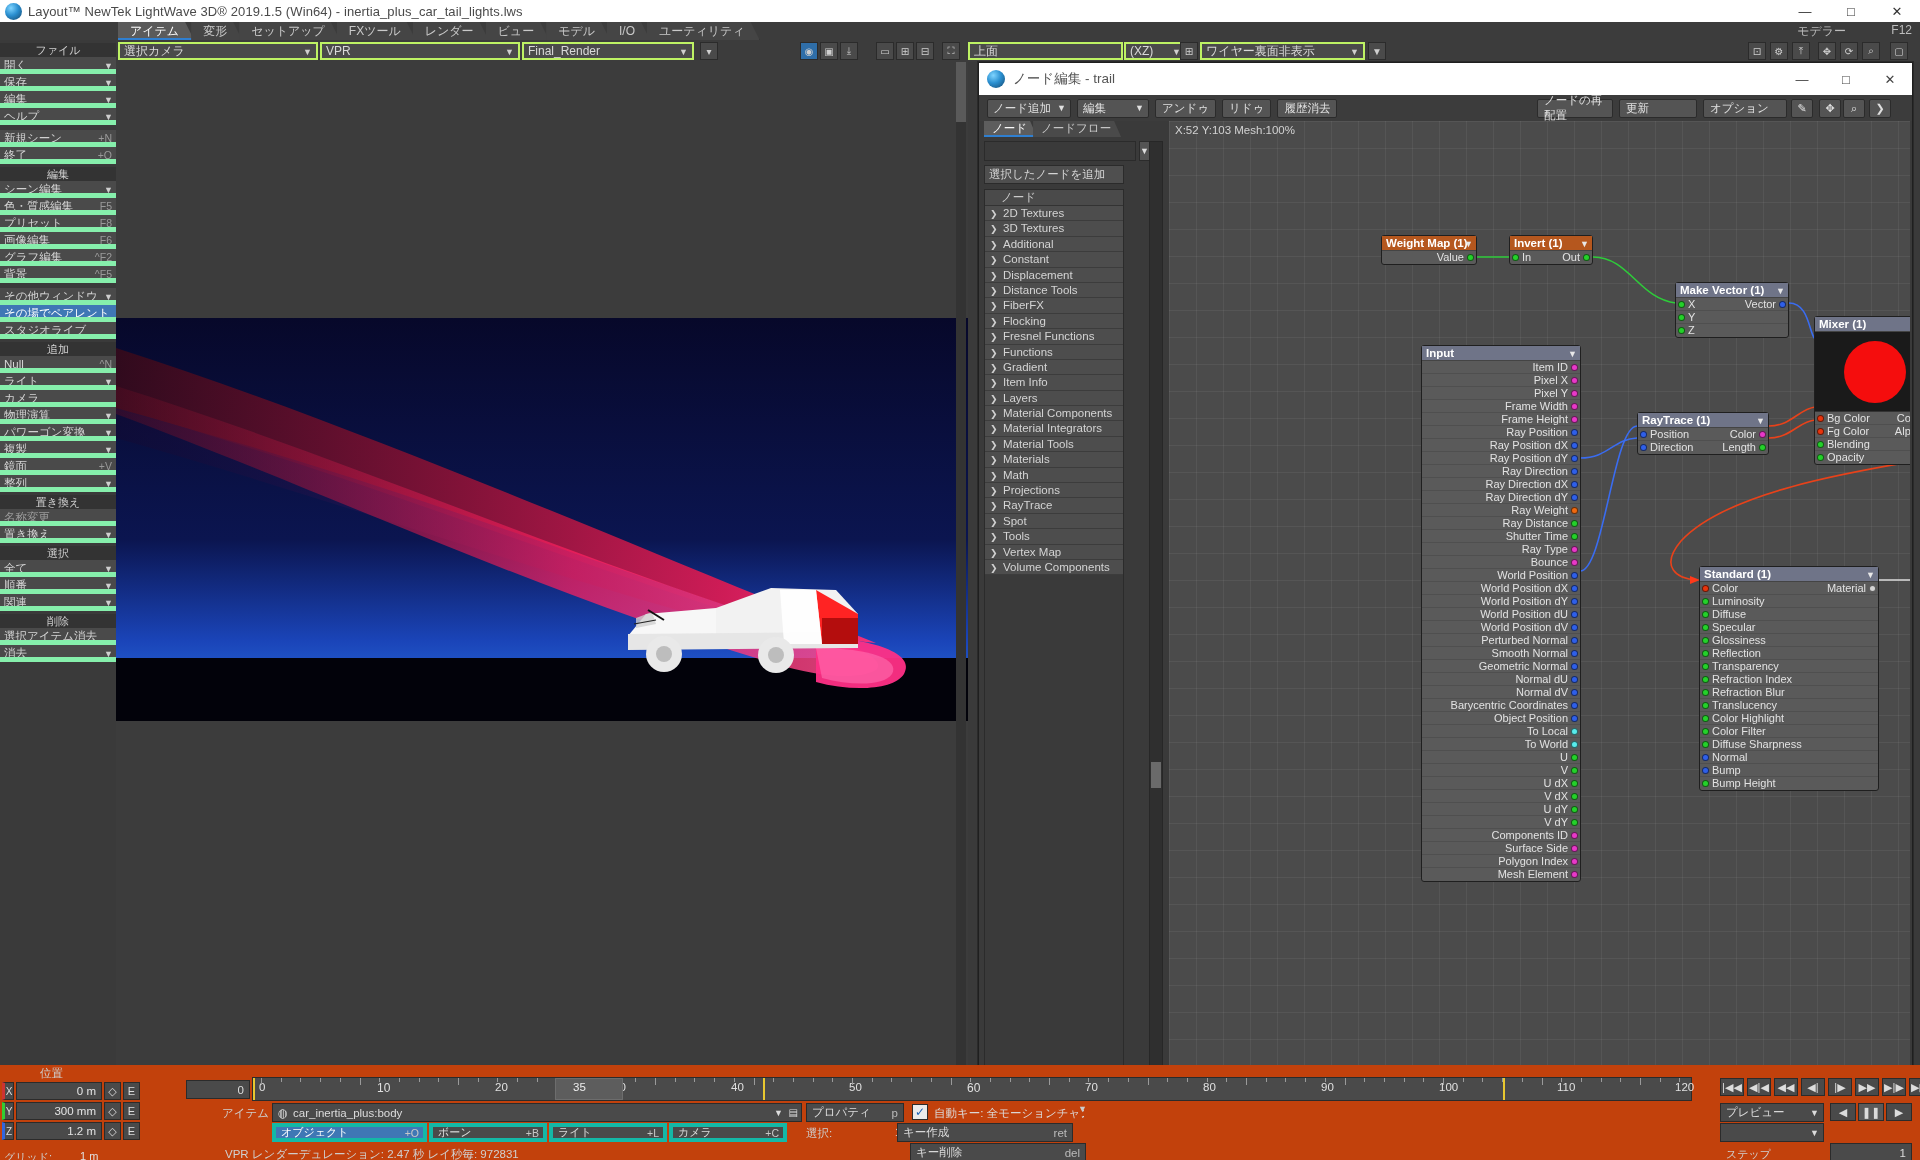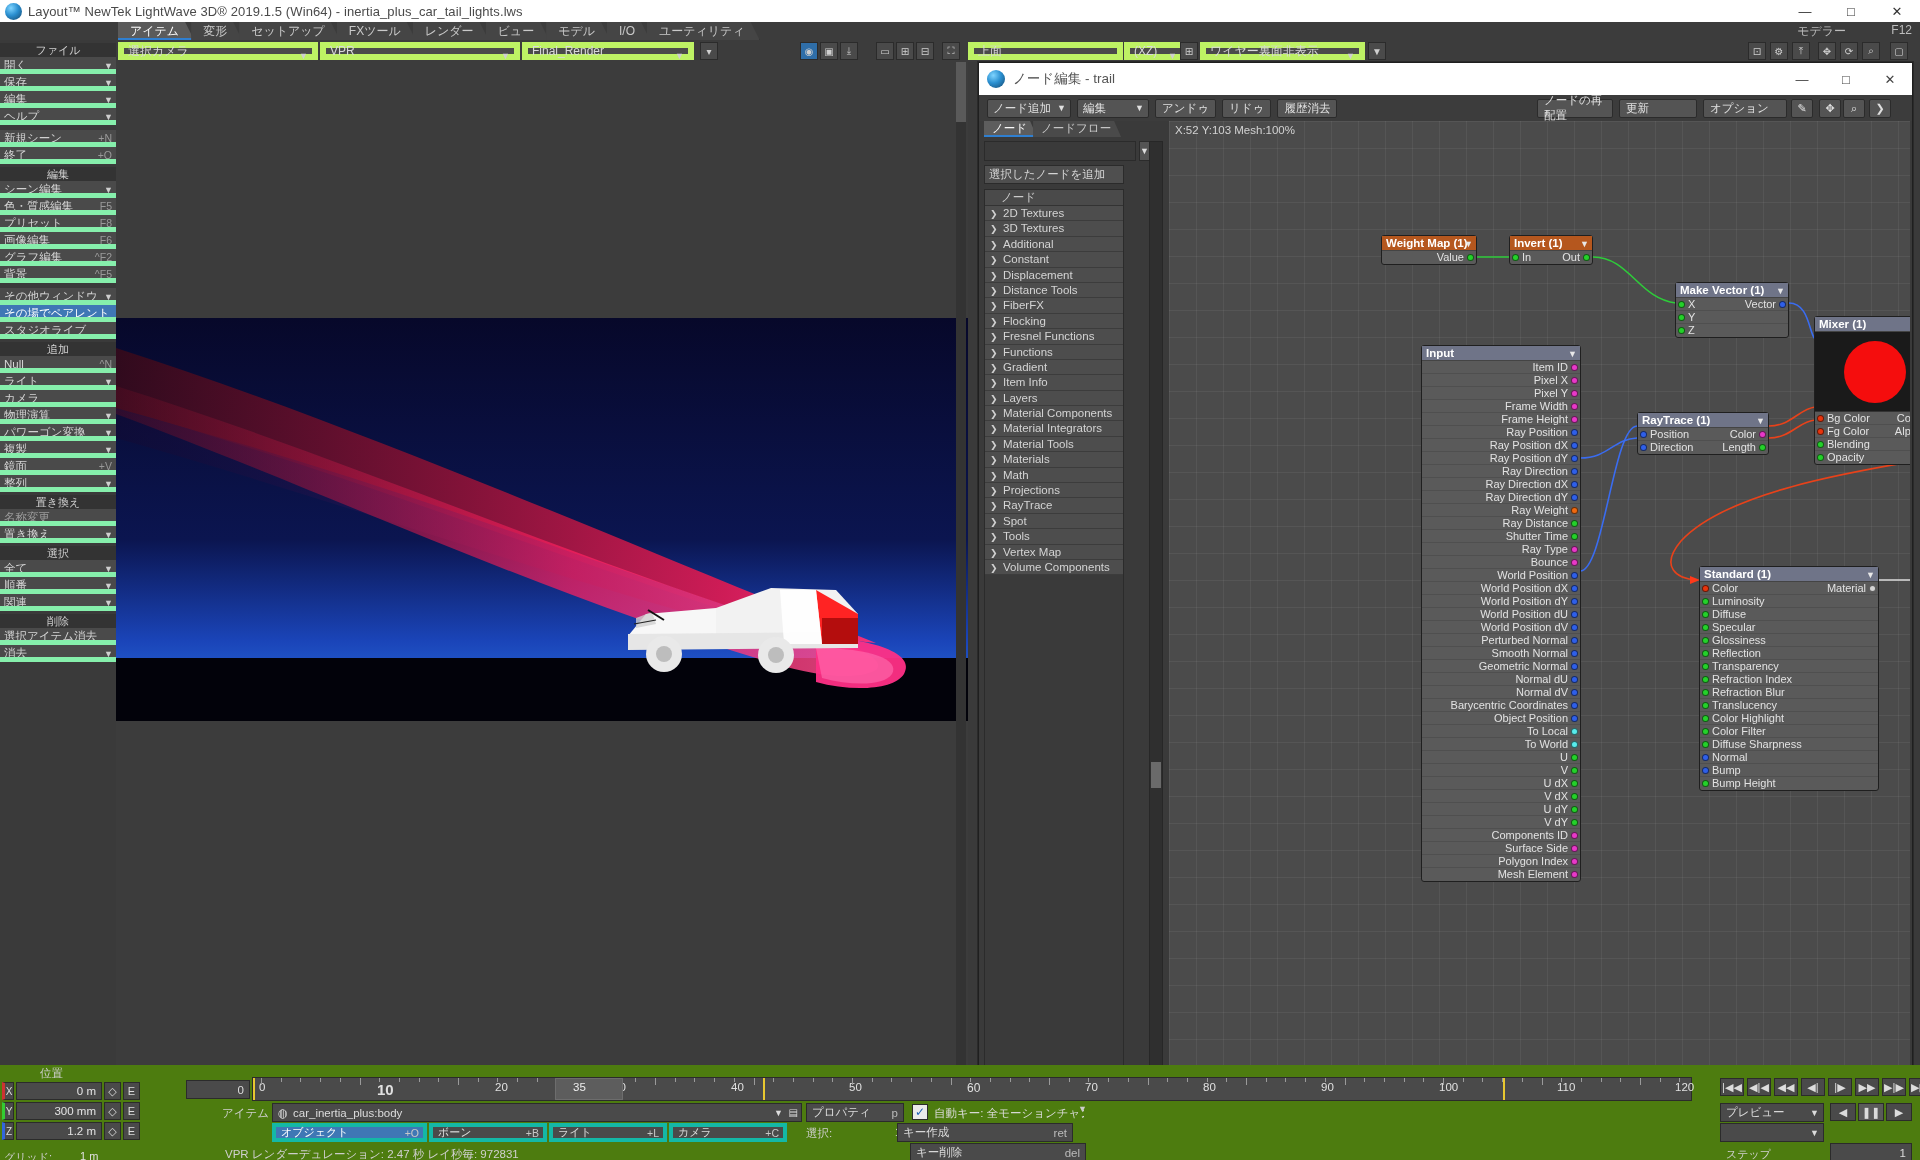--- a/index.html
+++ b/index.html
@@ -22,21 +22,21 @@
   #tabstrip .tabs { position:absolute; left:118px; top:0; display:flex; height:18px; }
   .mtab { position:relative; height:18px; padding:1px 14px 0 12px; color:#c9c9c9; font-size:12px;
     background:#454545; margin-right:-3px; border-right:1px solid #2e2e2e;
     clip-path: polygon(0 0, calc(100% - 9px) 0, 100% 100%, 0 100%); line-height:17px;}
   .mtab.active { background:#5b5b5b; color:#fff; border-bottom:2px solid #2f7fd0; }
   #tabstrip .right-lbl { position:absolute; right:74px; top:1px; color:#bdbdbd; font-size:12px;}
   #tabstrip .right-lbl2 { position:absolute; right:8px; top:1px; color:#bdbdbd; font-size:12px;}
 
   
   #optbar { position:absolute; left:0; top:40px; width:1920px; height:22px; background:#3c3c3c;}
-  .dd { background:#4a4a4a; border:6px solid #bef264; color:#d9d9d9; height:18px; display:flex;
+  .dd { background:#4a4a4a; border:2px solid #bef264; color:#d9d9d9; height:18px; display:flex;
     align-items:center; padding:0 4px; font-size:12px; position:relative; }
   .dd .car { position:absolute; right:4px; top:3px; font-size:9px; color:#cfcfcf;}
   .ebtn { background:#4a4a4a; border:1px solid #2b2b2b; width:18px; height:18px; display:flex;
     align-items:center; justify-content:center; color:#cfcfcf; font-size:10px; }
   .ebtn.on { background:#2f6ea8; }
 
   
   #sidebar { position:absolute; left:0; top:40px; width:116px; height:1025px; background:#3a3a3a; }
   .sb-head { height:14px; background:#333; color:#cfcfcf; font-size:11px; text-align:center;
     line-height:14px; margin-top:3px; }
@@ -48,21 +48,21 @@
   .sb-item .sk { position:absolute; right:4px; top:0px; color:#9a9a9a; font-size:10.5px; }
   .sb-gap { height:5px; }
 
   
   #vpwrap { position:absolute; left:116px; top:62px; width:852px; height:1003px; background:#3c3c3c; }
   #render { position:absolute; left:0px; top:256px; width:852px; height:403px; background:#000; overflow:hidden;}
   #vscroll { position:absolute; right:2px; top:0; width:10px; height:1003px; background:#333; }
   #vscroll .thumb { position:absolute; top:0; left:0; width:10px; height:60px; background:#5a5a5a; }
 
   
-  #bottom { position:absolute; left:0; top:1065px; width:1920px; height:95px; background:#4d7c0f; }
+  #bottom { position:absolute; left:0; top:1065px; width:1920px; height:95px; background:#c2410c; }
   .coordrow { position:absolute; left:0; height:22px; display:flex; align-items:center; }
   .cbox { width:8px; height:18px; margin-right:2px; display:flex; align-items:center;
     justify-content:center; font-size:10px; color:#ddd; }
   .cval { width:86px; height:18px; background:#4a4a4a; border:1px solid #2b2b2b; color:#e4e4e4;
     font-size:11.5px; text-align:right; padding-right:5px; line-height:16px; }
 
   
   #nodewin { position:absolute; left:978px; top:62px; width:935px; height:1030px;
     background:#3a3a3a; border:1px solid #1f1f1f; box-shadow:0 0 0 1px #2a2a2a; }
   #nw-title { height:32px; background:#ffffff; display:flex; align-items:center; }
@@ -665,21 +665,21 @@
     </div>
 
   <div style="position:absolute;left:4px;top:85px;font-size:11px;color:#cfcfcf">グリッド:</div>
   <div style="position:absolute;left:80px;top:85px;font-size:11px;color:#e0e0e0">1 m</div>
 
   <div class="bfield" style="position:absolute;left:186px;top:15px;width:64px;justify-content:flex-end">0</div>
 
   <div id="ruler" style="position:absolute;left:252px;top:12px;width:1440px;height:24px;background:#4a4a4a;border:1px solid #2b2b2b;">
     <div id="ruler-ticks">
         <div style="position: absolute; left: 6px; top: 3px; font-size: 11.5px; color: rgb(224, 224, 224);">0</div>
-        <div style="position: absolute; left: 124px; top: 3px; font-size: 15px; color: rgb(224, 224, 224); font-weight: bold;">10</div>
+        <div style="position: absolute; left: 124px; top: 3px; font-size: 12px; color: rgb(224, 224, 224);">10</div>
         <div style="position: absolute; left: 242px; top: 3px; font-size: 11.5px; color: rgb(224, 224, 224);">20</div>
         <div style="position: absolute; left: 360px; top: 3px; font-size: 11.5px; color: rgb(224, 224, 224);">30</div>
         <div style="position: absolute; left: 478px; top: 3px; font-size: 11.5px; color: rgb(224, 224, 224);">40</div>
         <div style="position: absolute; left: 596px; top: 3px; font-size: 11.5px; color: rgb(224, 224, 224);">50</div>
         <div style="position: absolute; left: 714px; top: 3px; font-size: 12px; color: rgb(224, 224, 224);">60</div>
         <div style="position: absolute; left: 832px; top: 3px; font-size: 11.5px; color: rgb(224, 224, 224);">70</div>
         <div style="position: absolute; left: 950px; top: 3px; font-size: 11.5px; color: rgb(224, 224, 224);">80</div>
         <div style="position: absolute; left: 1068px; top: 3px; font-size: 11.5px; color: rgb(224, 224, 224);">90</div>
         <div style="position: absolute; left: 1186px; top: 3px; font-size: 11.5px; color: rgb(224, 224, 224);">100</div>
         <div style="position: absolute; left: 1304px; top: 3px; font-size: 11.5px; color: rgb(224, 224, 224);">110</div>

